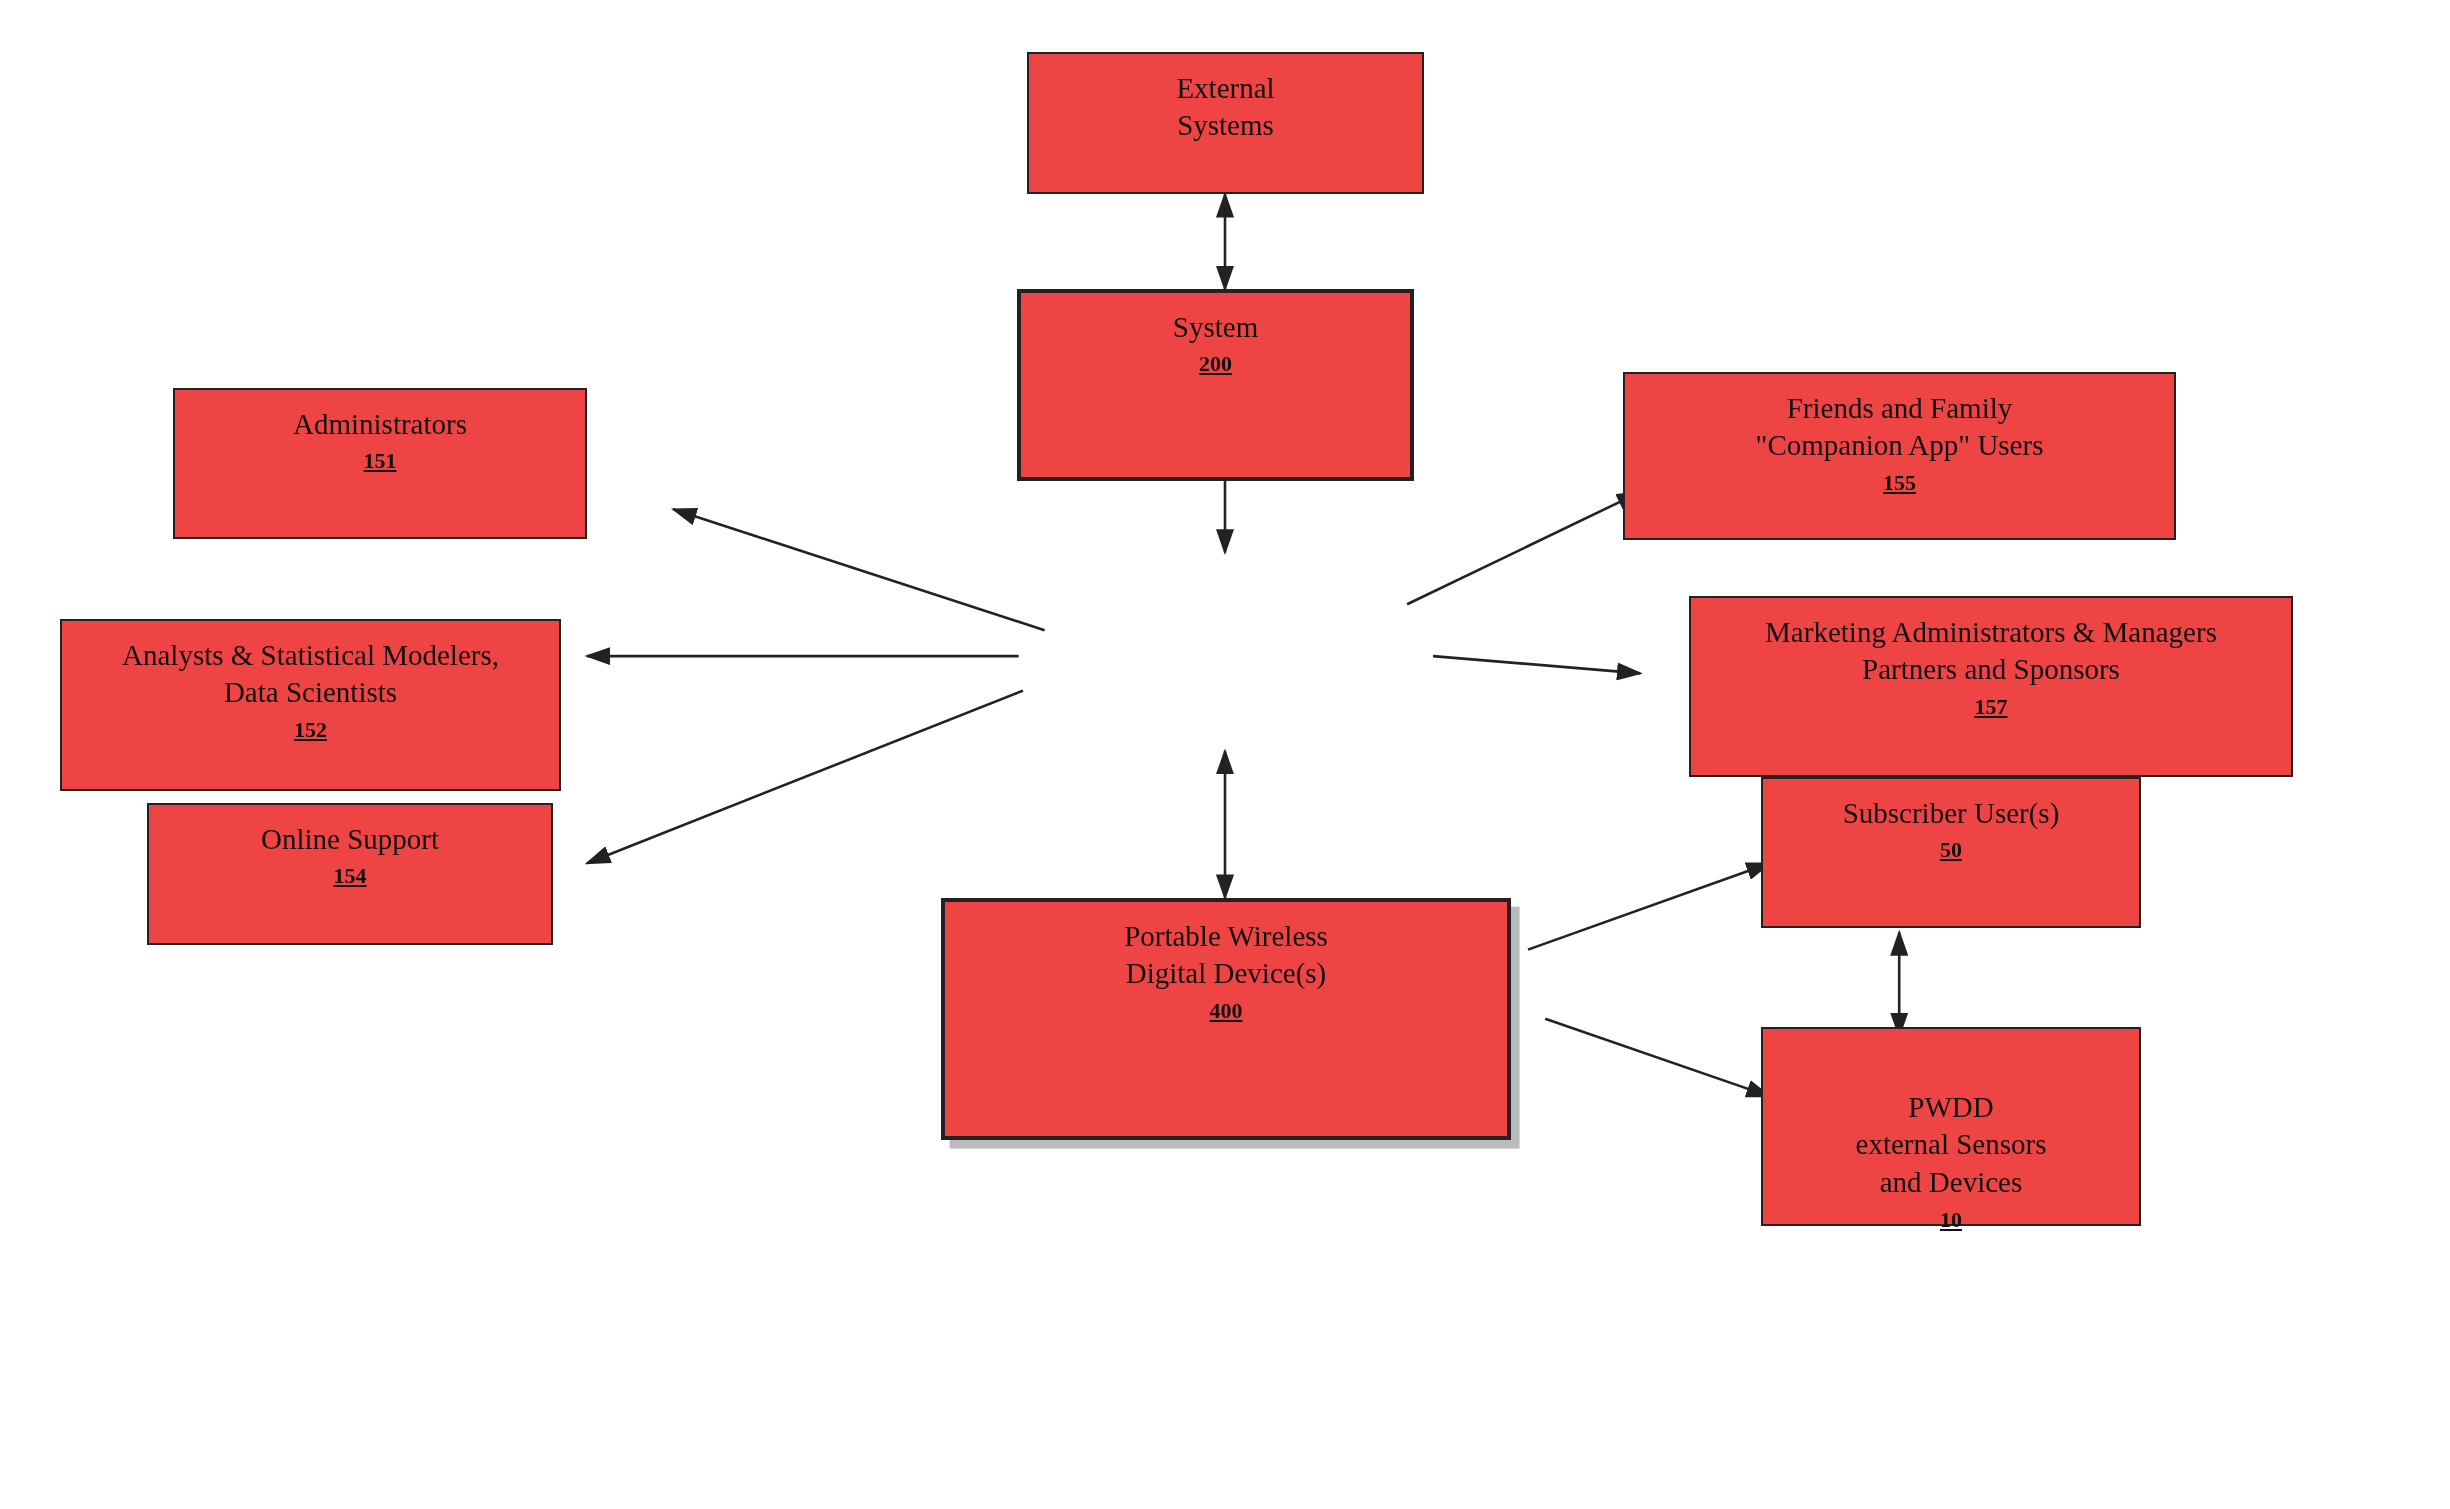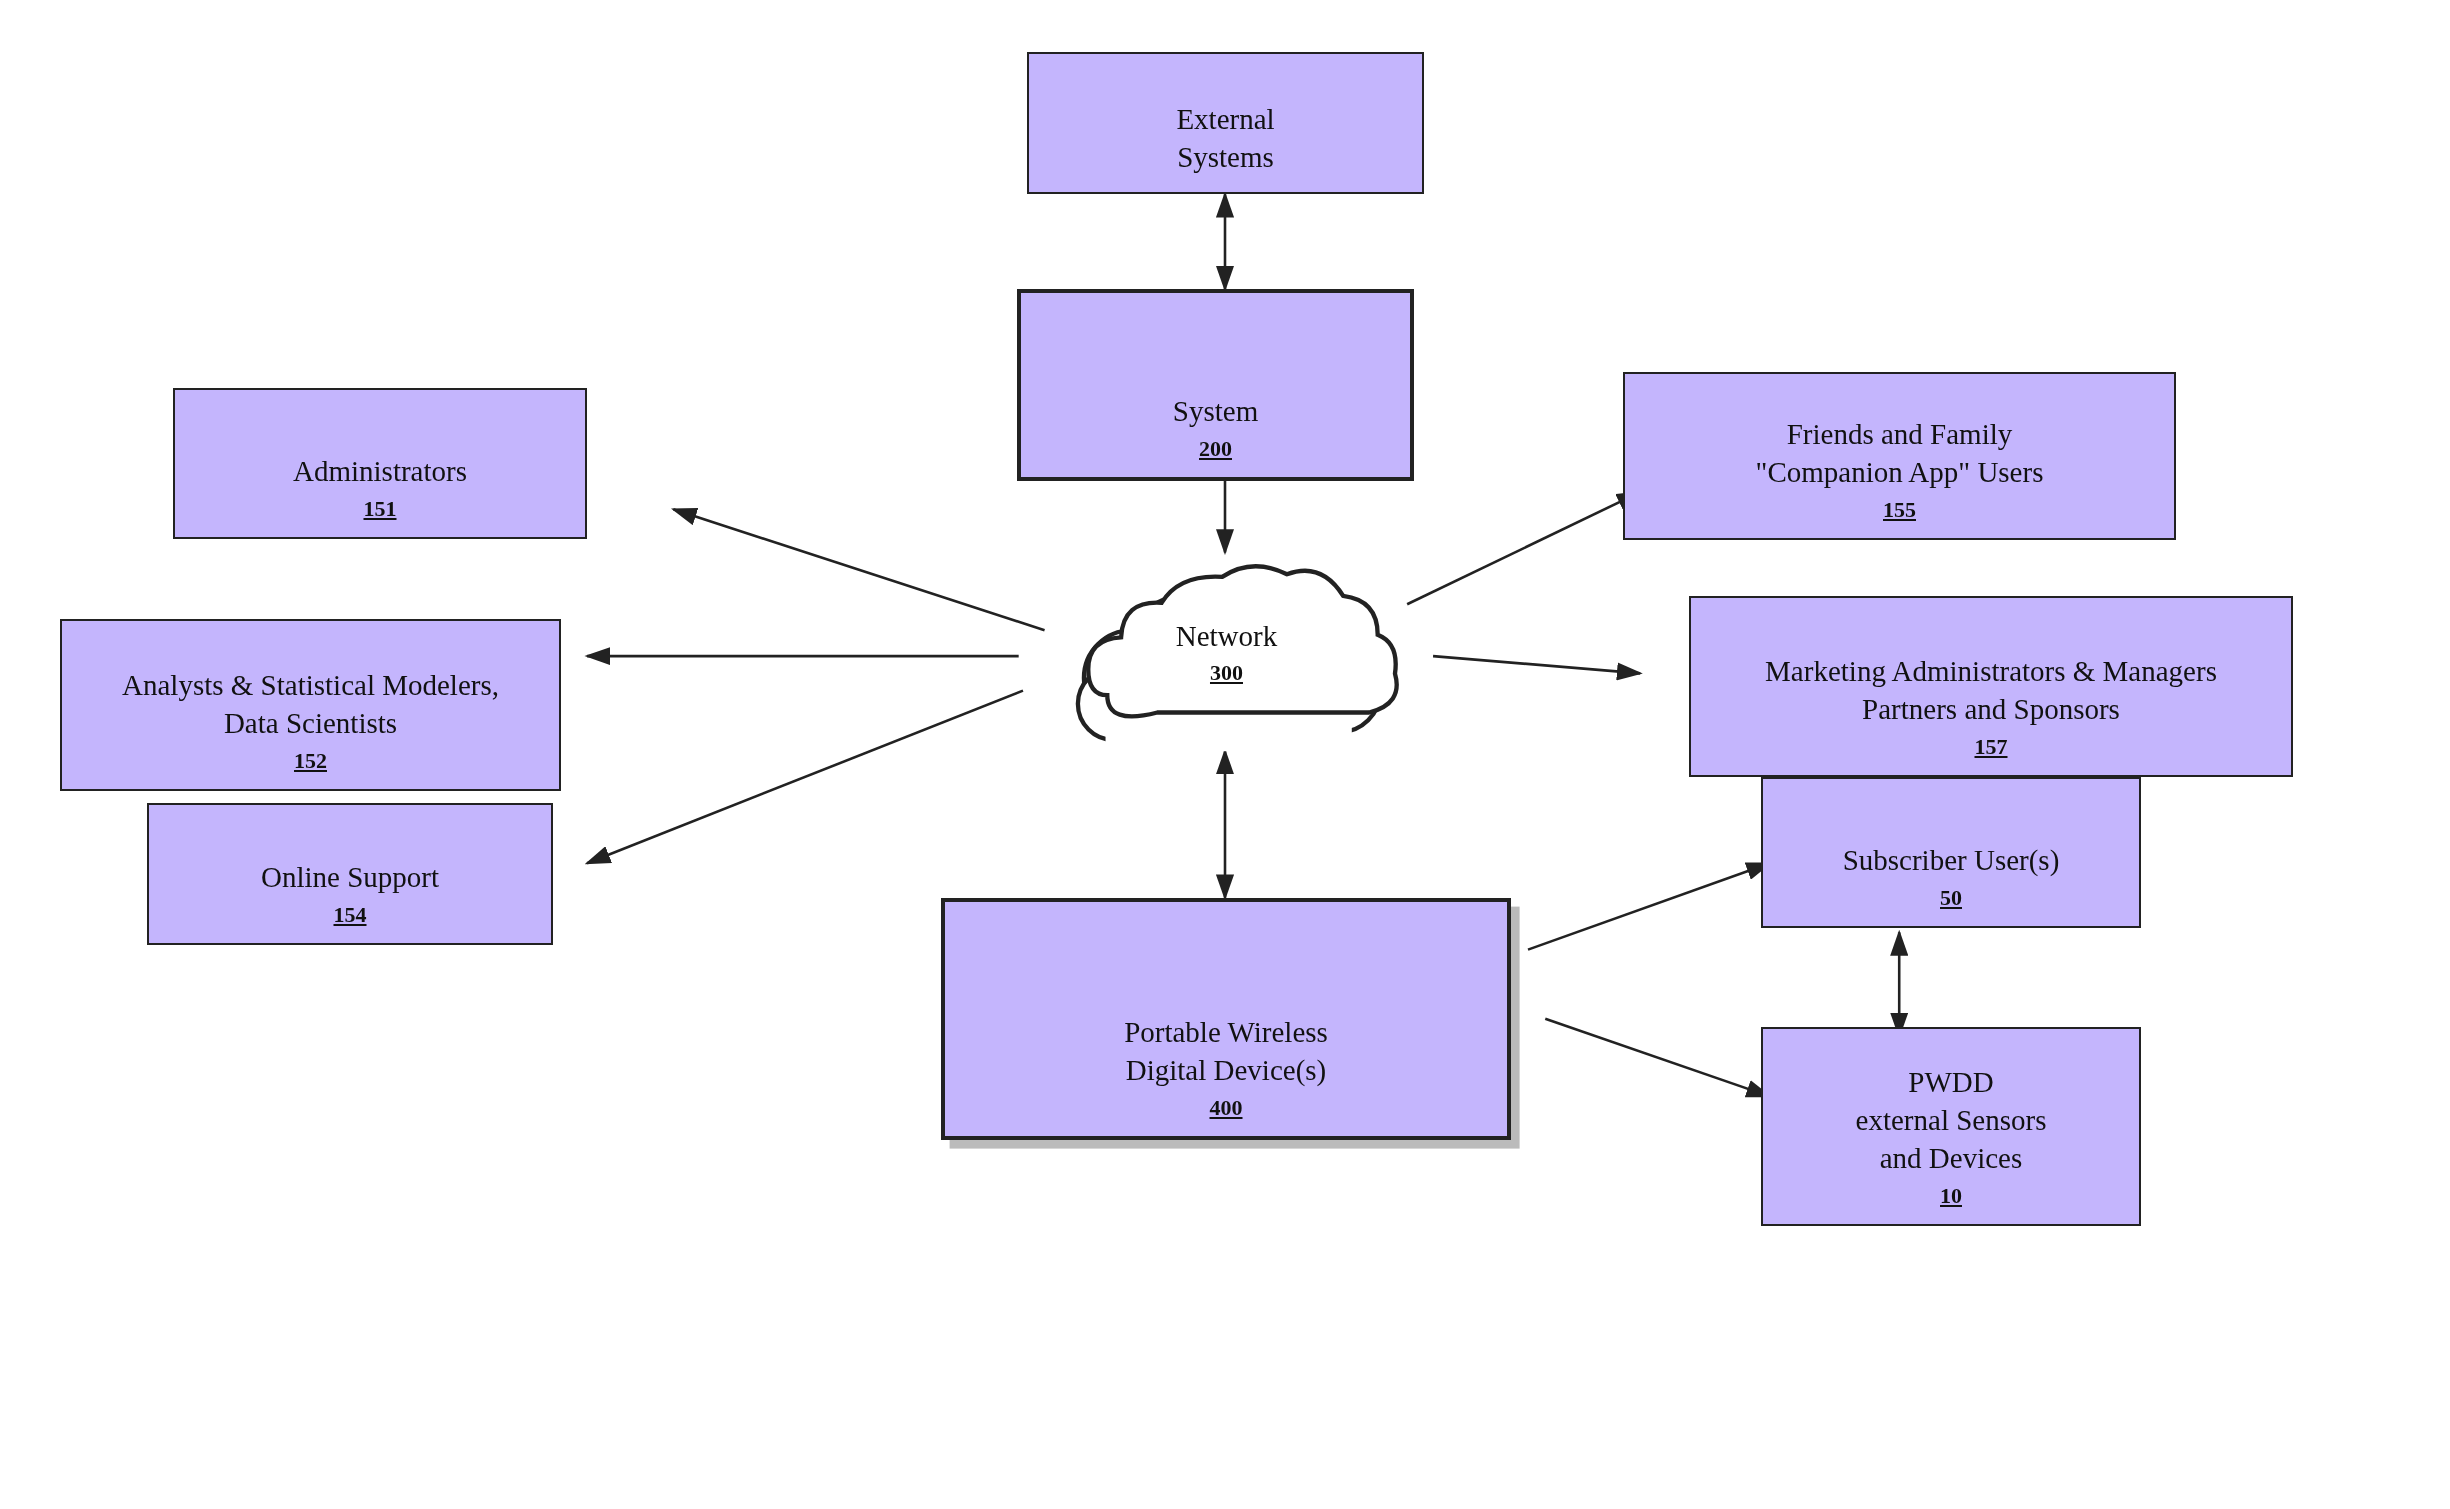--- a/index.html
+++ b/index.html
@@ -12,25 +12,25 @@
       overflow: hidden;
     }
     .diagram-container {
       position: relative;
       width: 2450px;
       height: 1509px;
     }
     .box {
       position: absolute;
       border: 2.6px solid #222;
-      background: #c4b5fd;
+      background: #ef4444;
       display: flex;
       flex-direction: column;
       align-items: center;
-      justify-content: flex-end;
+      justify-content: flex-start;
       text-align: center;
       padding: 15.5px 19px;
     }
     .box-thick {
       border: 4.3px solid #222;
     }
     .box-title {
       font-size: 29px;
       line-height: 1.3;
       color: #111;
@@ -113,58 +113,20 @@
   <div class="box" style="left:1027px; top:52px; width:397px; height:142px;">
     <span class="box-title" style="white-space:pre-line;">External
 Systems</span>
   </div>
 
   <div class="box box-thick" style="left:1017px; top:289px; width:397px; height:192px;">
     <span class="box-title">System</span>
     <span class="box-number">200</span>
   </div>
 
-  <div class="cloud" style="left:1045px; top:544px; width:363px; height:216px;">
-    <svg viewBox="0 0 420 250" xmlns="http://www.w3.org/2000/svg">
-
-      <g fill="white" stroke="#222" stroke-width="5">
-        <circle cx="100" cy="155" r="55"></circle>
-        <circle cx="160" cy="120" r="60"></circle>
-        <circle cx="230" cy="108" r="65"></circle>
-        <circle cx="305" cy="130" r="58"></circle>
-        <circle cx="340" cy="170" r="48"></circle>
-        <circle cx="80" cy="185" r="42"></circle>
-        <rect x="70" y="155" width="285" height="75" fill="white" stroke="none"></rect>
-
-      </g>
-
-      <rect x="72" y="185" width="282" height="50" fill="white" stroke="none"></rect>
-
-      <path d="M72,200 Q210,230 348,200 L348,230 Q210,250 72,230 Z" fill="white" stroke="none"></path>
-
-      <path d="
-        M 130,195
-        Q 72,210 72,175
-        Q 50,175 50,145
-        Q 50,110 88,108
-        Q 90,65 135,68
-        Q 155,35 205,38
-        Q 240,15 280,35
-        Q 320,20 345,60
-        Q 385,65 385,105
-        Q 410,115 405,150
-        Q 415,185 375,195
-        Z
-      " fill="white" stroke="#222" stroke-width="5"></path>
-    </svg>
-    <div class="cloud-label">
-      <span class="box-title">Network</span>
-      <span class="box-number">300</span>
-    </div>
-  </div>
 
   <div class="box box-thick" style="left:941px; top:898px; width:570px; height:242px; box-shadow: 8.6px 8.6px 0 #bbb;">
     <span class="box-title" style="white-space:pre-line;">Portable Wireless
 Digital Device(s)</span>
     <span class="box-number">400</span>
   </div>
 
   <div class="box" style="left:173px; top:388px; width:414px; height:151px;">
     <span class="box-title">Administrators</span>
     <span class="box-number">151</span>

